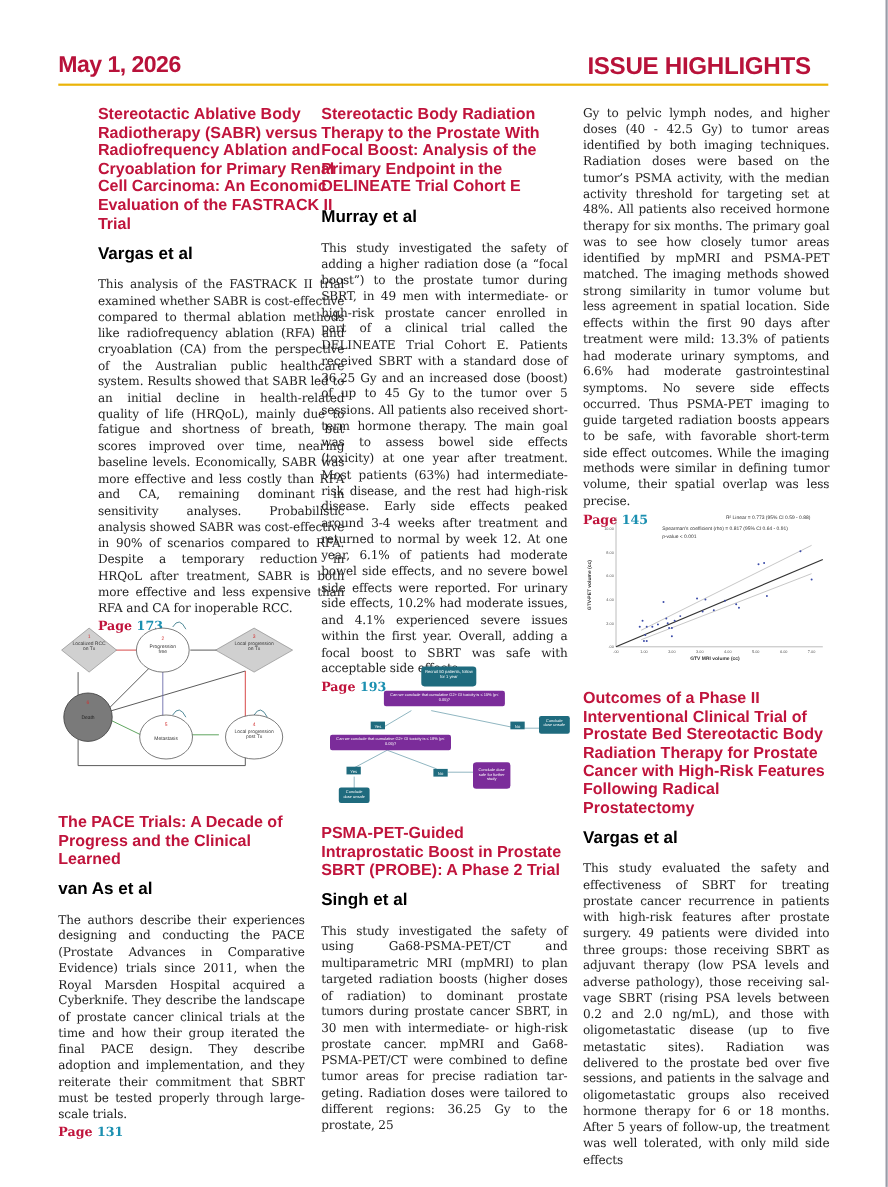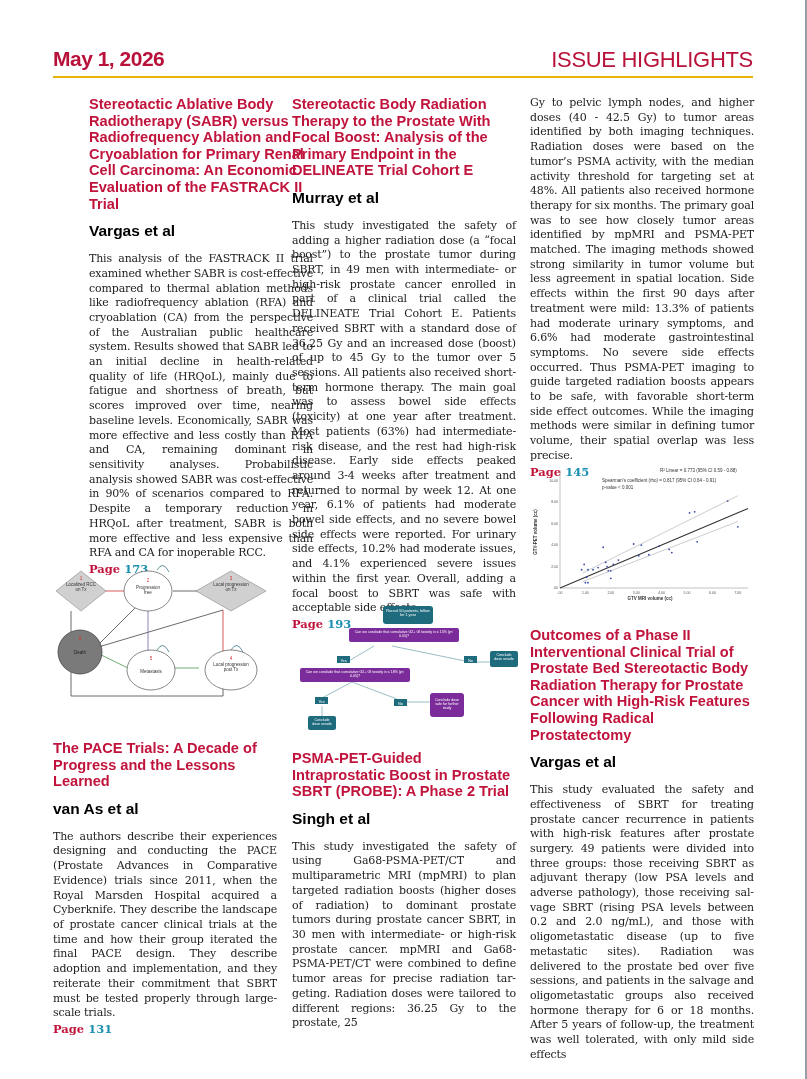--- a/index.html
+++ b/index.html
@@ -1,20 +1,20 @@
 <!DOCTYPE html>
 <html><head>
 <meta charset="utf-8">
 <style>
   html, body { margin: 0; padding: 0; background: #ffffff; }
   body { width: 807px; height: 1079px; position: relative; overflow: hidden; font-family: "DejaVu Serif", serif; color: #1e1e1e; }
   .page-edge { position: absolute; left: 805px; top: 0; width: 2px; height: 1079px; background: #9a9ca8; }
   .header { position: absolute; left: 53px; top: 44px; width: 700px; height: 32px; border-bottom: 2px solid #eab308; }
   .header .date { position: absolute; left: 0; top: 3px; font-family: "Liberation Sans", sans-serif; font-weight: bold; font-size: 21px; color: #b8123a; letter-spacing: -0.5px; }
-  .header .section { position: absolute; right: 0; top: 3px; font-family: "Liberation Sans", sans-serif; font-weight: normal; font-size: 22px; color: #b8123a; letter-spacing: -0.3px; }
+  .header .section { position: absolute; right: 16px; top: 3px; font-family: "Liberation Sans", sans-serif; font-weight: bold; font-size: 22px; color: #b8123a; letter-spacing: -0.3px; }
   .col { position: absolute; width: 224px; }
   .title { font-family: "Liberation Sans", sans-serif; font-weight: bold; font-size: 14.6px; line-height: 16.6px; color: #c0143c; margin: 0 0 10px 0; }
   .author { font-family: "Liberation Sans", sans-serif; font-weight: bold; font-size: 15.5px; color: #000000; margin: 0 0 12px 0; }
   .body { font-size: 11px; line-height: 14.7px; text-align: justify; hyphens: manual; margin: 0; color: #222; letter-spacing: -0.15px; }
   .pageref { font-size: 11.5px; font-weight: bold; margin-top: 1px; }
   .pageref .lbl { color: #c0143c; }
   .pageref .num { color: #1a8fb0; }
   .fig { position: absolute; }
   svg text { font-family: "Liberation Sans", sans-serif; }
 </style>
@@ -67,21 +67,21 @@
     <text x="178" y="100" fill="#d23030">4</text>
     <foreignObject x="160" y="102" width="36" height="20"><div xmlns="http://www.w3.org/1999/xhtml" style="font:4.5px 'Liberation Sans',sans-serif;text-align:center;color:#333;">Local progression post Tx</div></foreignObject>
     <text x="98" y="100" fill="#d23030">5</text>
     <text x="98" y="113" fill="#333">Metastasis</text>
     <text x="27" y="80" fill="#d23030">6</text>
     <text x="27" y="94" fill="#222">Death</text>
   </g>
 </svg>
 
 <div class="col" style="left:53px; top:740px;">
-  <h2 class="title">The PACE Trials: A Decade of Progress and the Lessons Learned</h2>
+  <h2 class="title">The PACE Trials: A Decade of Progress and the Clinical Learned</h2>
   <div class="author">van As et al</div>
   <p class="body">The authors describe their experiences designing and conducting the PACE (Pros­tate Advances in Comparative Evidence) tri­als since 2011, when the Royal Marsden Hospital acquired a Cyberknife. They describe the landscape of prostate cancer clinical trials at the time and how their group iterated the final PACE design. They describe adoption and implementation, and they reiterate their commitment that SBRT must be tested properly through large-scale trials.</p>
   <div class="pageref"><span class="lbl">Page</span> <span class="num">131</span></div>
 </div>
 
 <div class="col" style="left:292px; top:96px;">
   <h2 class="title">Stereotactic Body Radiation Therapy to the Prostate With Focal Boost: Analysis of the Primary Endpoint in the DELINEATE Trial Cohort E</h2>
   <div class="author">Murray et al</div>
   <p class="body">This study investigated the safety of adding a higher radiation dose (a “focal boost”) to the prostate tumor during SBRT, in 49 men with intermediate- or high-risk prostate cancer enrolled in part of a clinical trial called the DELINEATE Trial Cohort E. Patients received SBRT with a standard dose of 36.25 Gy and an increased dose (boost) of up to 45 Gy to the tumor over 5 sessions. All patients also received short-term hormone therapy. The main goal was to assess bowel side effects (toxicity) at one year after treatment. Most patients (63%) had intermediate-risk disease, and the rest had high-risk disease. Early side effects peaked around 3-4 weeks after treatment and returned to normal by week 12. At one year, 6.1% of patients had moderate bowel side effects, and no severe bowel side effects were reported. For urinary side effects, 10.2% had moderate issues, and 4.1% expe­rienced severe issues within the first year. Overall, adding a focal boost to SBRT was safe with acceptable side effects.</p>
   <div class="pageref"><span class="lbl">Page</span> <span class="num">193</span></div>

